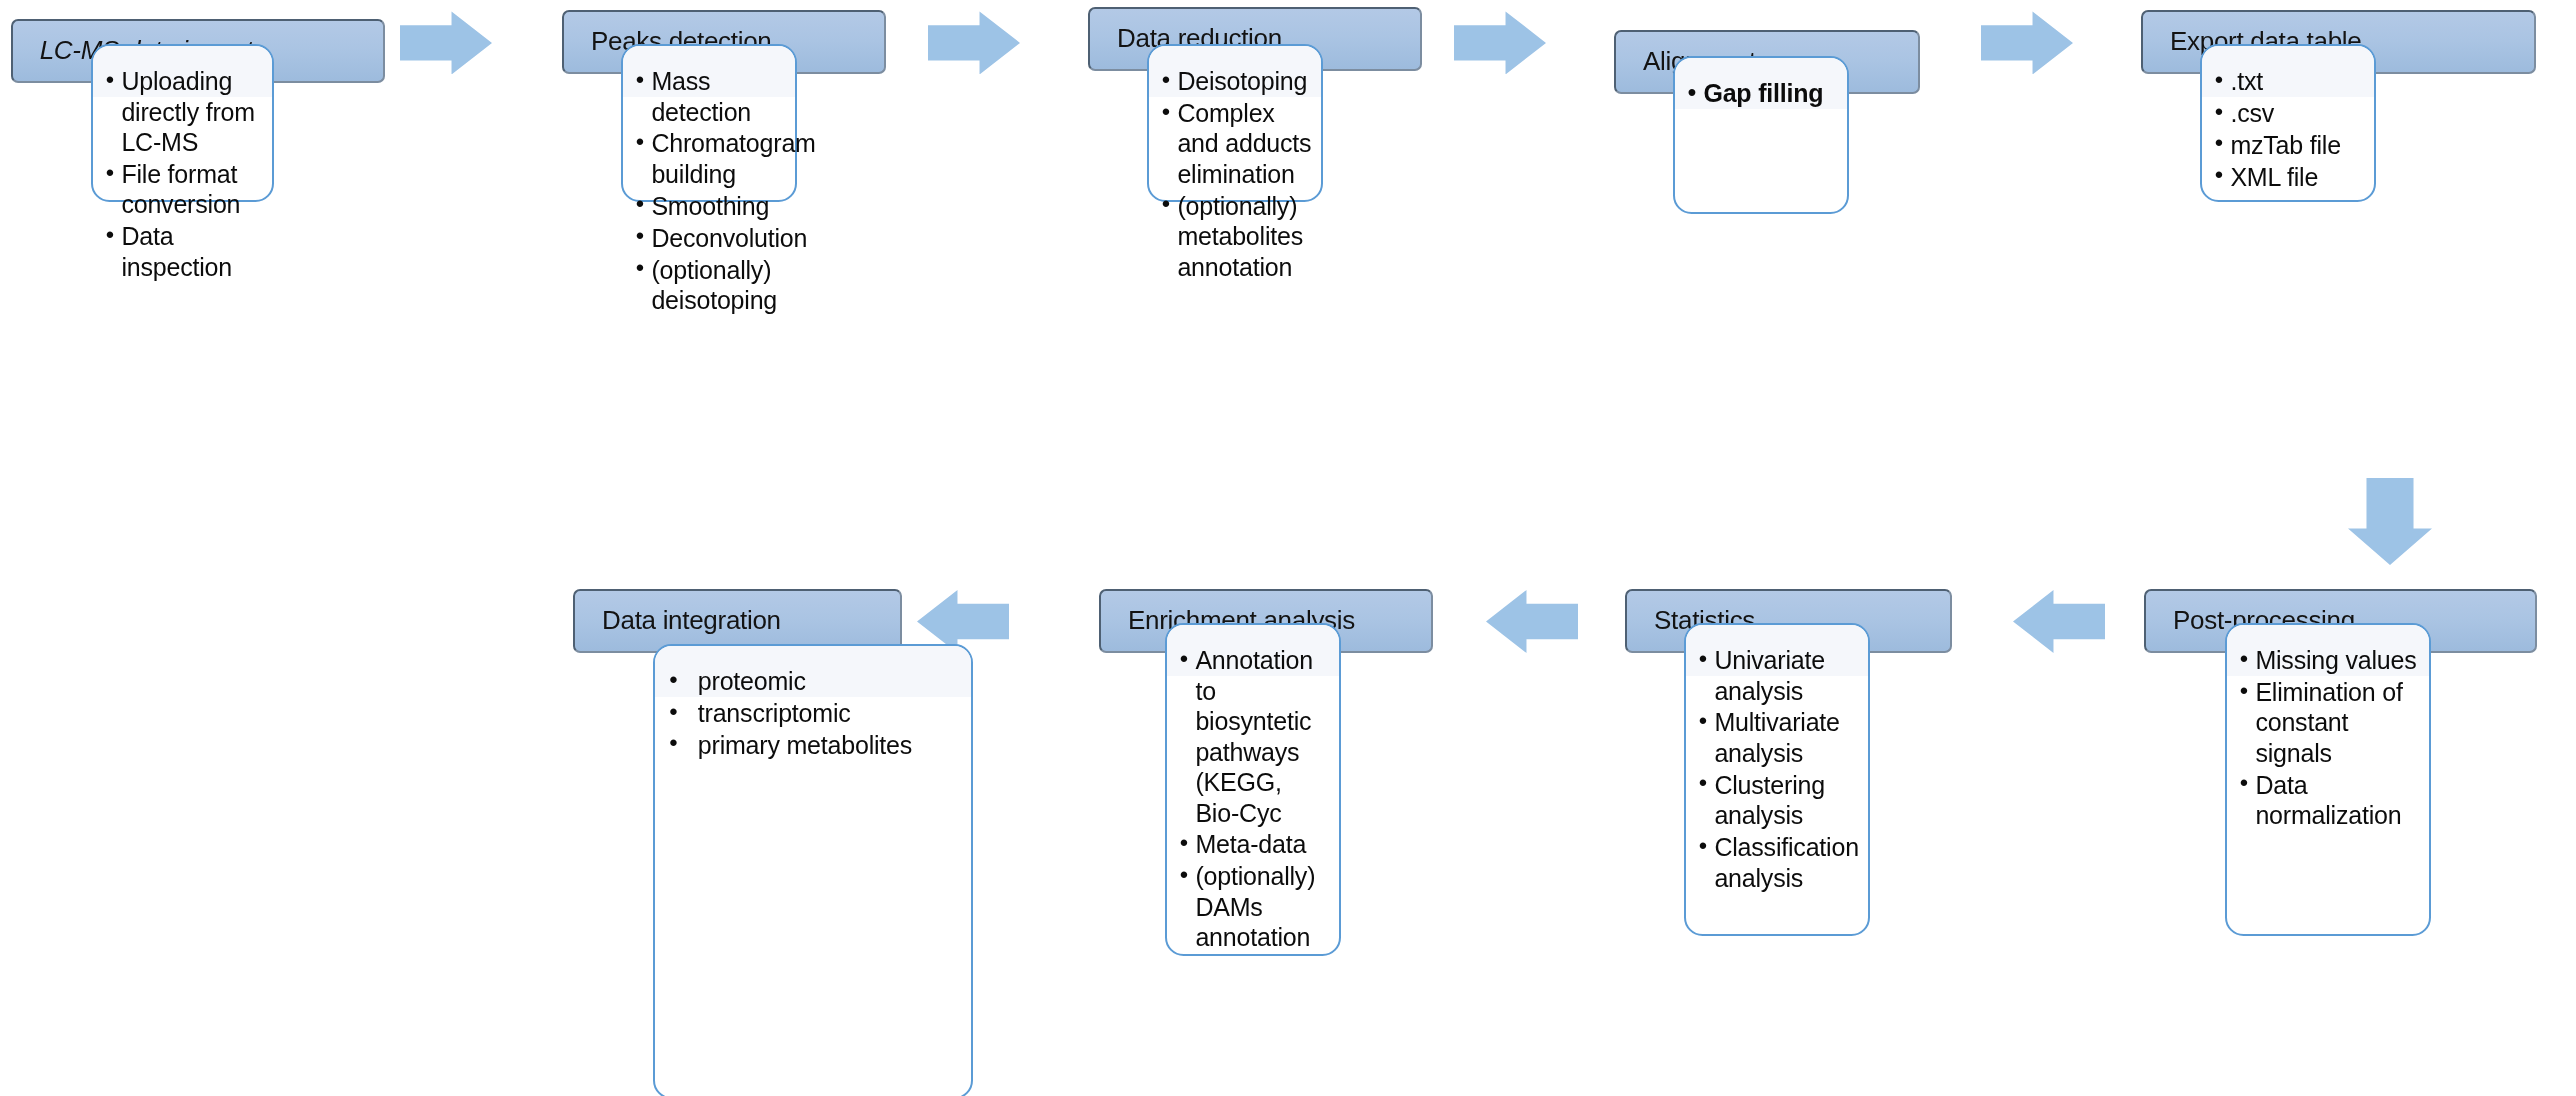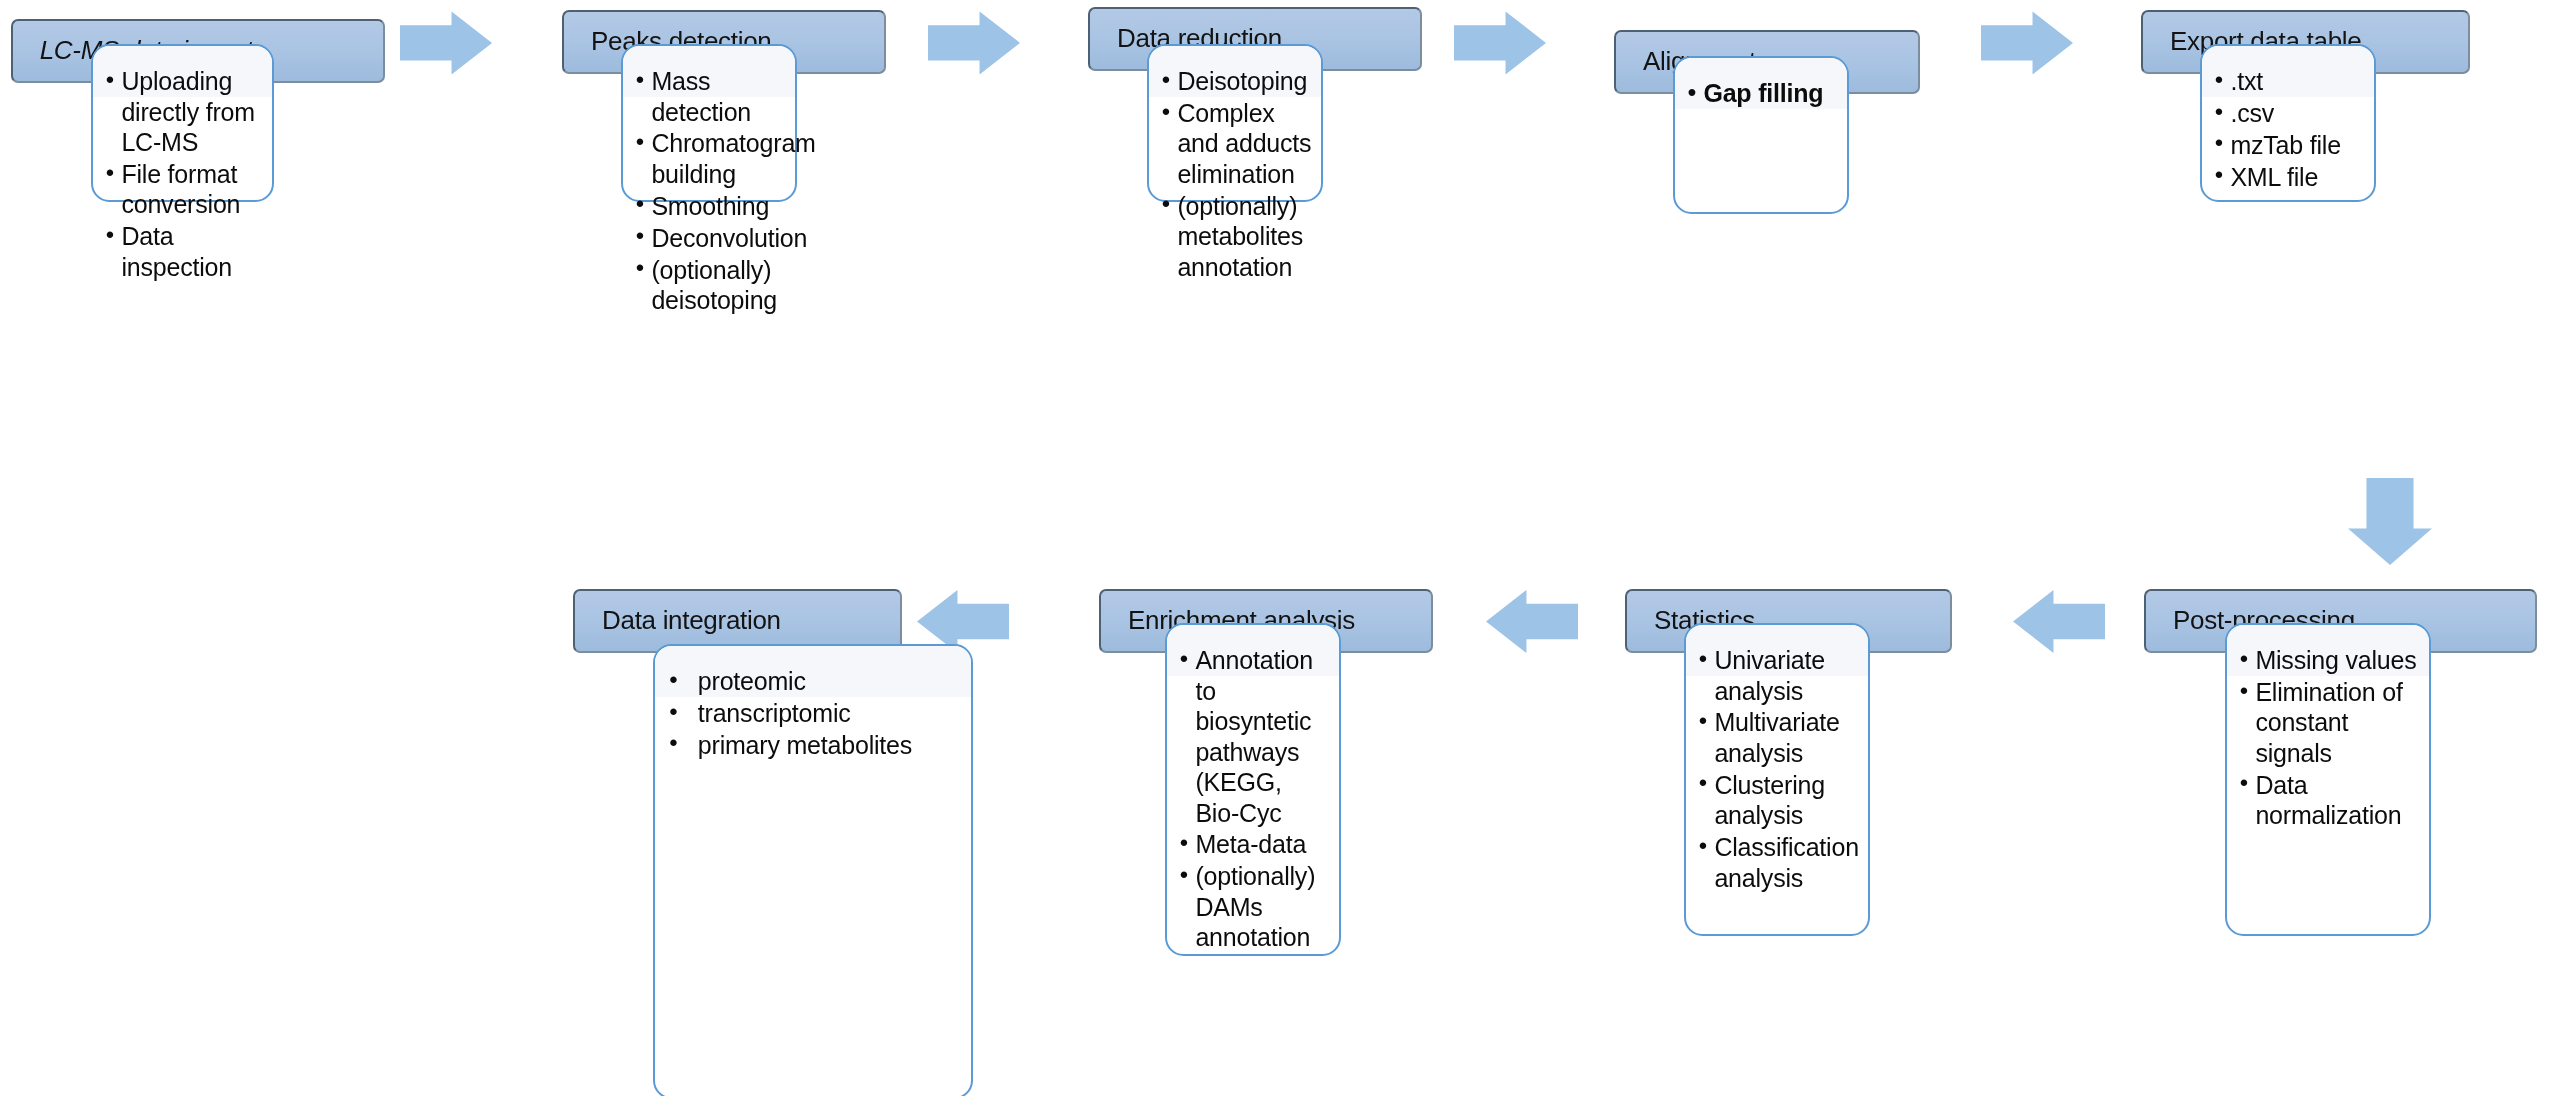--- a/index.html
+++ b/index.html
@@ -173,21 +173,21 @@
     <div class="card-wash"></div>
     <ul>
       <li>Gap filling</li>
     </ul>
   </div>
 </div>
 
 <div class="arrow arrow-right" style="left:1981px; top:11.4px; width:92px; height:63px;"></div>
 
 <div class="stage">
-  <div class="chip" style="left:2141px; top:10px; width:329px; height:64px;">
+  <div class="chip" style="left:2141px; top:10px; width:395px; height:64px;">
     <span class="chip-label">Export data table</span>
   </div>
   <div class="card" style="left:2200px; top:44px; width:176px; height:158px; padding:20px 7.1px 0 12.8px;">
     <div class="card-wash"></div>
     <ul>
       <li>.txt</li>
       <li>.csv</li>
       <li>mzTab file</li>
       <li>XML file</li>
     </ul>

